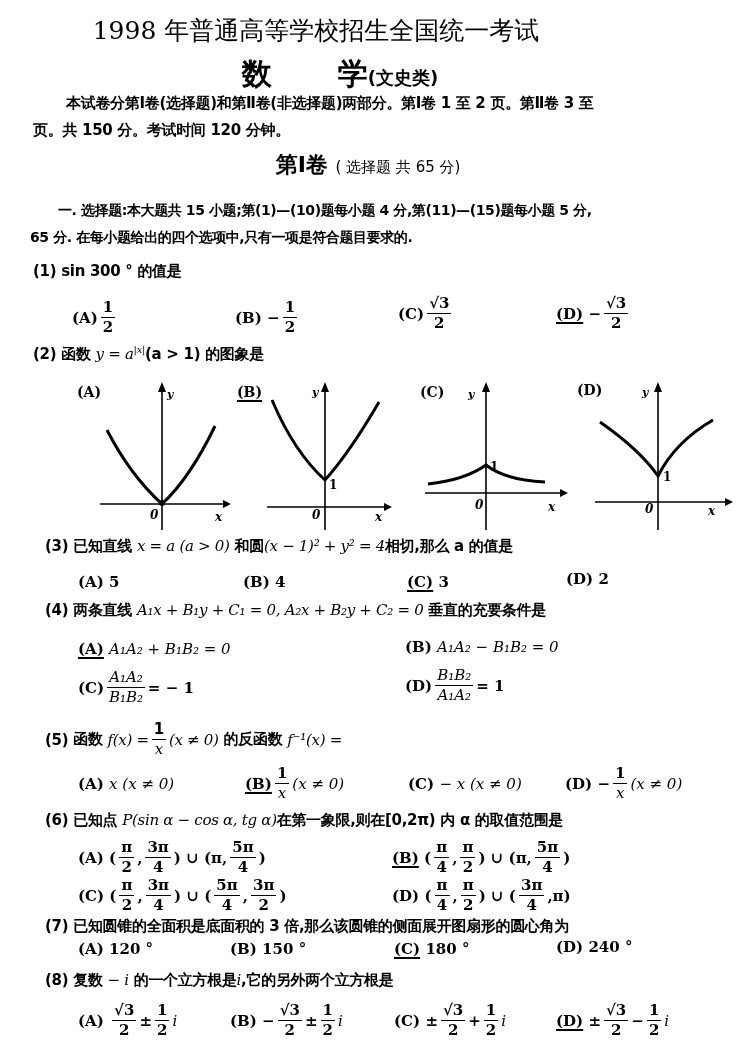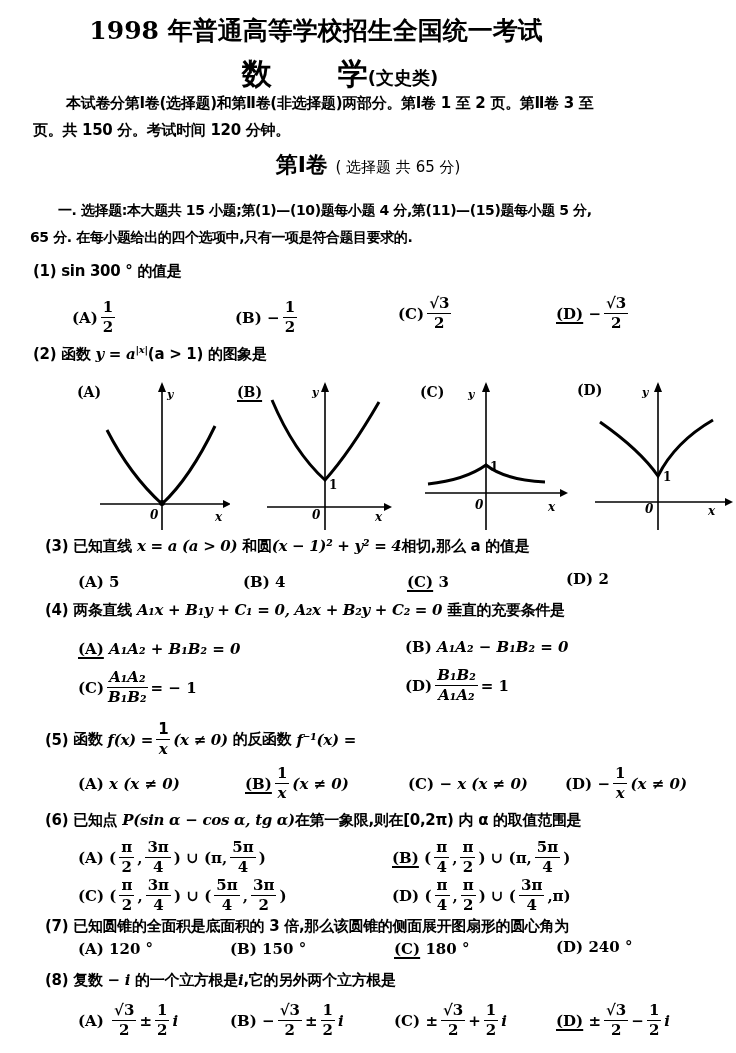--- a/index.html
+++ b/index.html
@@ -1,30 +1,30 @@
 <!DOCTYPE html>
 <html><head>
 <meta charset="utf-8">
 <style>
   * { box-sizing: border-box; margin: 0; padding: 0; }
   html, body { width: 736px; height: 1053px; background: #ffffff; overflow: hidden; }
   body { position: relative; font-family: "DejaVu Serif", "Liberation Serif", serif; color: #000; }
   .abs { position: absolute; white-space: nowrap; }
-  .title { left: 0; width: 632px; top: 14px; text-align: center; font-size: 25px; font-family: "DejaVu Serif", serif; letter-spacing: 0px; font-weight: bold; }
+  .title { left: 0; width: 632px; top: 14px; text-align: center; font-size: 25px; font-family: "DejaVu Serif", serif; letter-spacing: 0px; }
   .subject { left: 0; width: 680px; top: 54px; text-align: center; font-size: 30px; font-weight: bold; font-family: "DejaVu Sans", sans-serif; }
   .subject .gap { display: inline-block; width: 66px; }
   .subject .type { font-size: 18px; font-weight: bold; }
   .intro1 { left: 66px; top: 94px; font-size: 15px; font-weight: bold; font-family: "DejaVu Sans", sans-serif; letter-spacing: -0.3px; }
   .intro2 { left: 33px; top: 121px; font-size: 15px; font-weight: bold; font-family: "DejaVu Sans", sans-serif; letter-spacing: -0.3px; }
   .vol { left: 0; width: 736px; top: 150px; text-align: center; font-size: 22px; font-weight: bold; font-family: "DejaVu Sans", sans-serif; }
   .vol .note { font-size: 15px; font-weight: normal; margin-top: 16px; }
   .sec1 { left: 58px; top: 202px; font-size: 14px; font-weight: bold; font-family: "DejaVu Sans", sans-serif; letter-spacing: -0.4px; }
   .sec2 { left: 30px; top: 229px; font-size: 14px; font-weight: bold; font-family: "DejaVu Sans", sans-serif; letter-spacing: -0.4px; }
   .q { font-size: 15px; font-weight: bold; font-family: "DejaVu Sans", sans-serif; letter-spacing: -0.3px; }
-  .q i, .opt i { font-family: "DejaVu Serif", serif; font-style: italic; font-weight: bold; }
+  .q i, .opt i { font-family: "DejaVu Serif", serif; font-style: italic; font-weight: normal; }
   .opt { font-size: 15px; font-weight: bold; font-family: "DejaVu Serif", serif; display: flex; align-items: center; }
   .frac { display: inline-flex; flex-direction: column; align-items: center; vertical-align: middle; margin: 0 3px; line-height: 1; }
   .frac .num { border-bottom: 1.6px solid #000; padding: 0 2px 2px; font-size: 15px; }
   .frac .den { padding-top: 2px; font-size: 15px; }
   .u { text-decoration: underline; text-decoration-thickness: 2px; text-underline-offset: 3px; }
   sup { font-size: 10px; }
   .graph { position: absolute; }
   .glabel { position: absolute; font-size: 14px; font-weight: bold; font-family: "DejaVu Serif", serif; }
 </style>
 </head>

